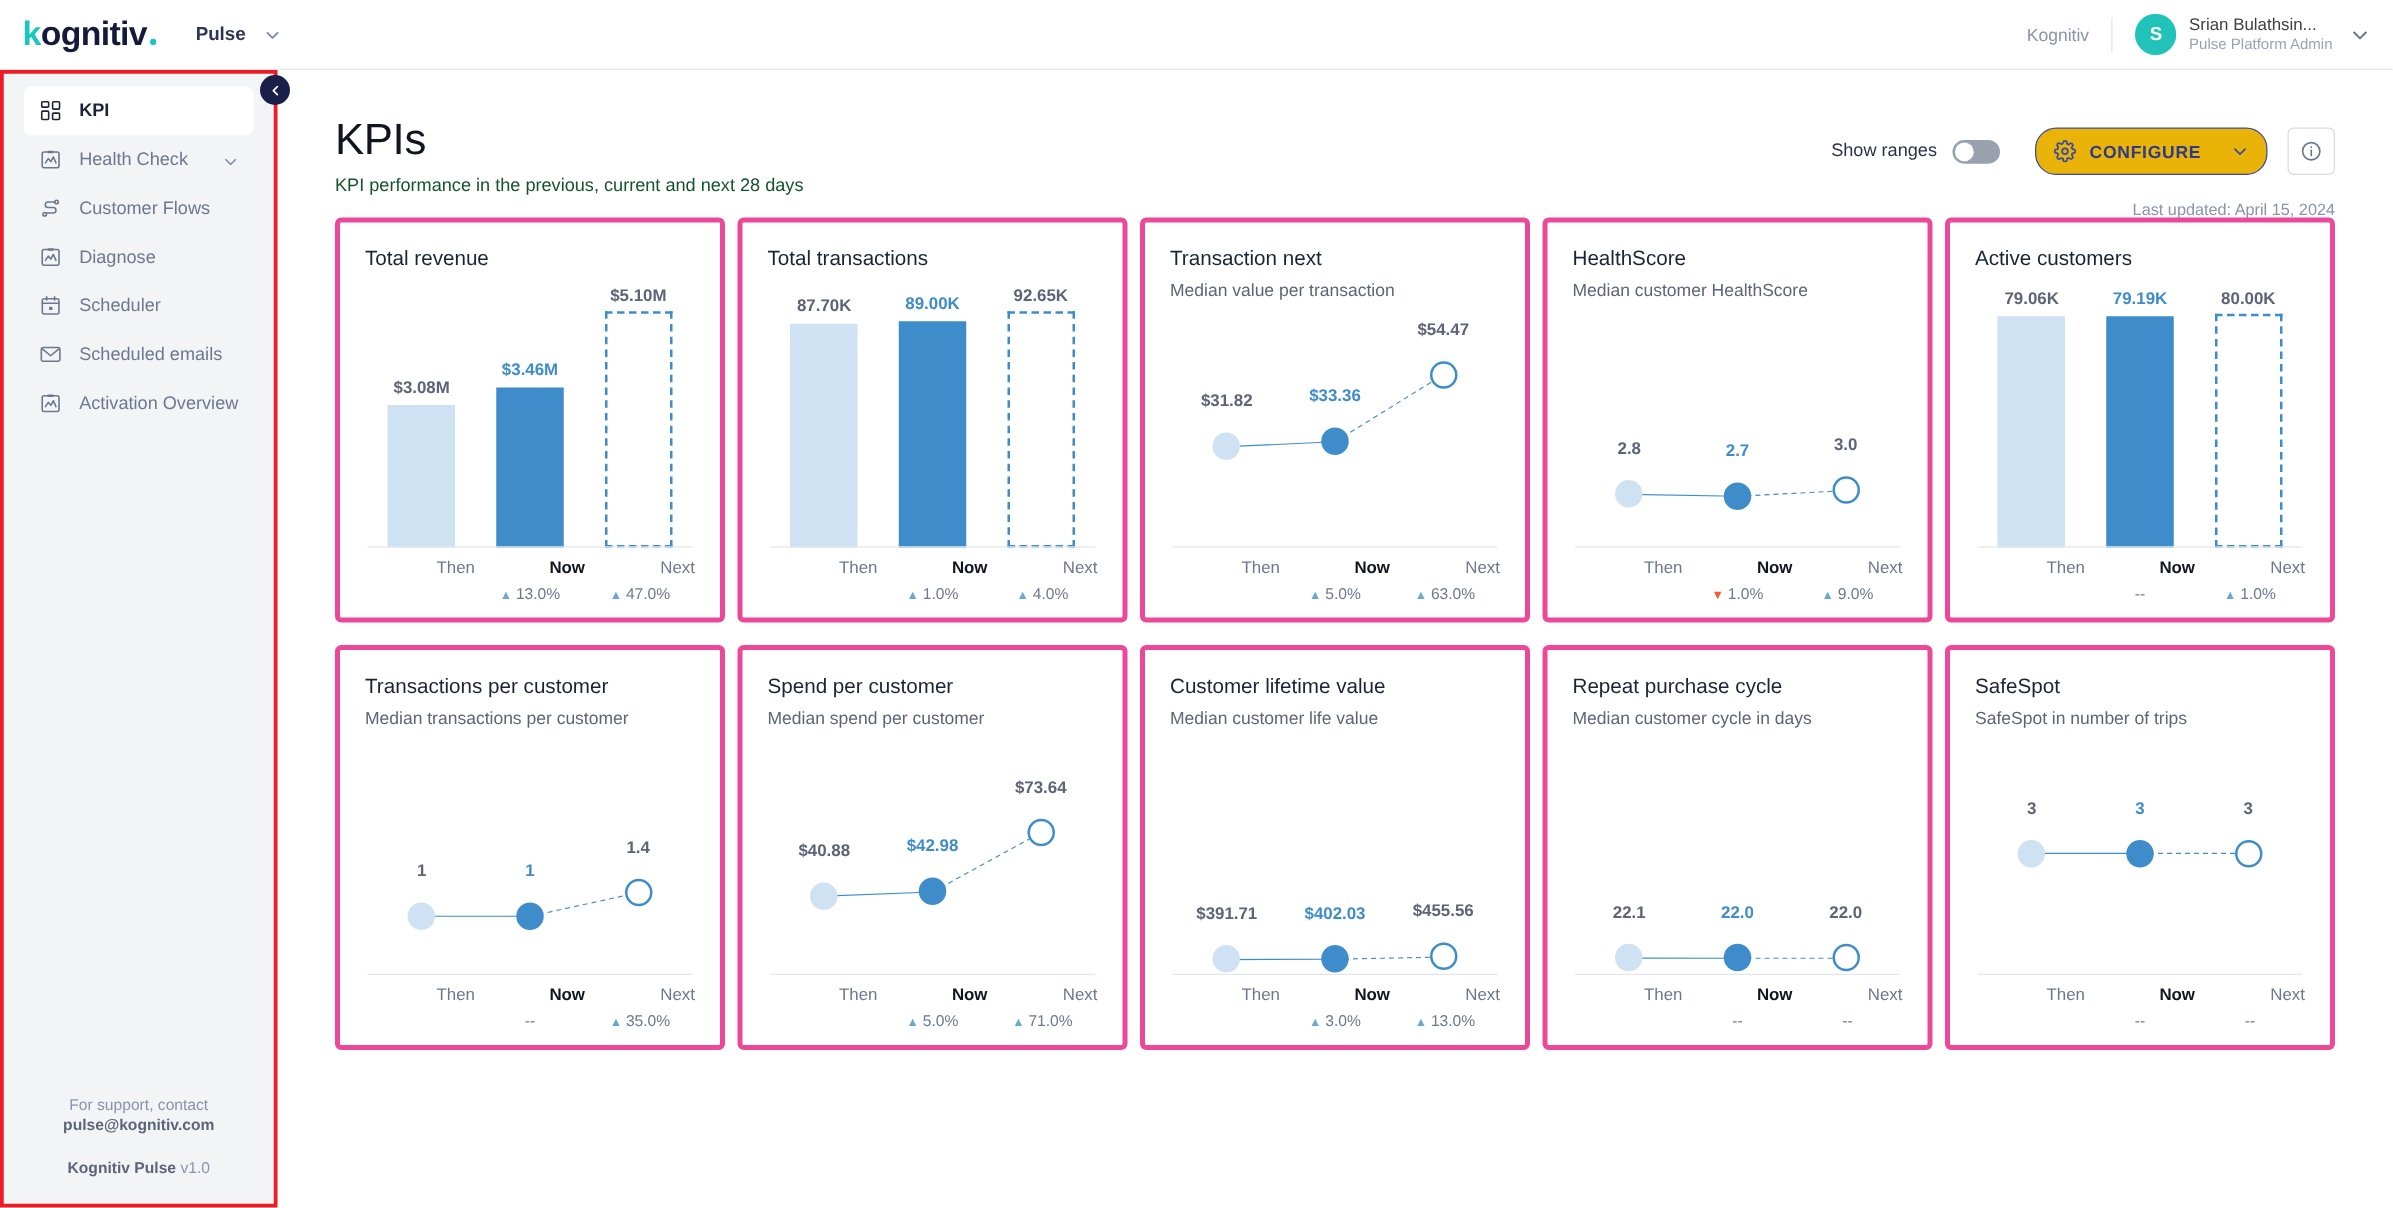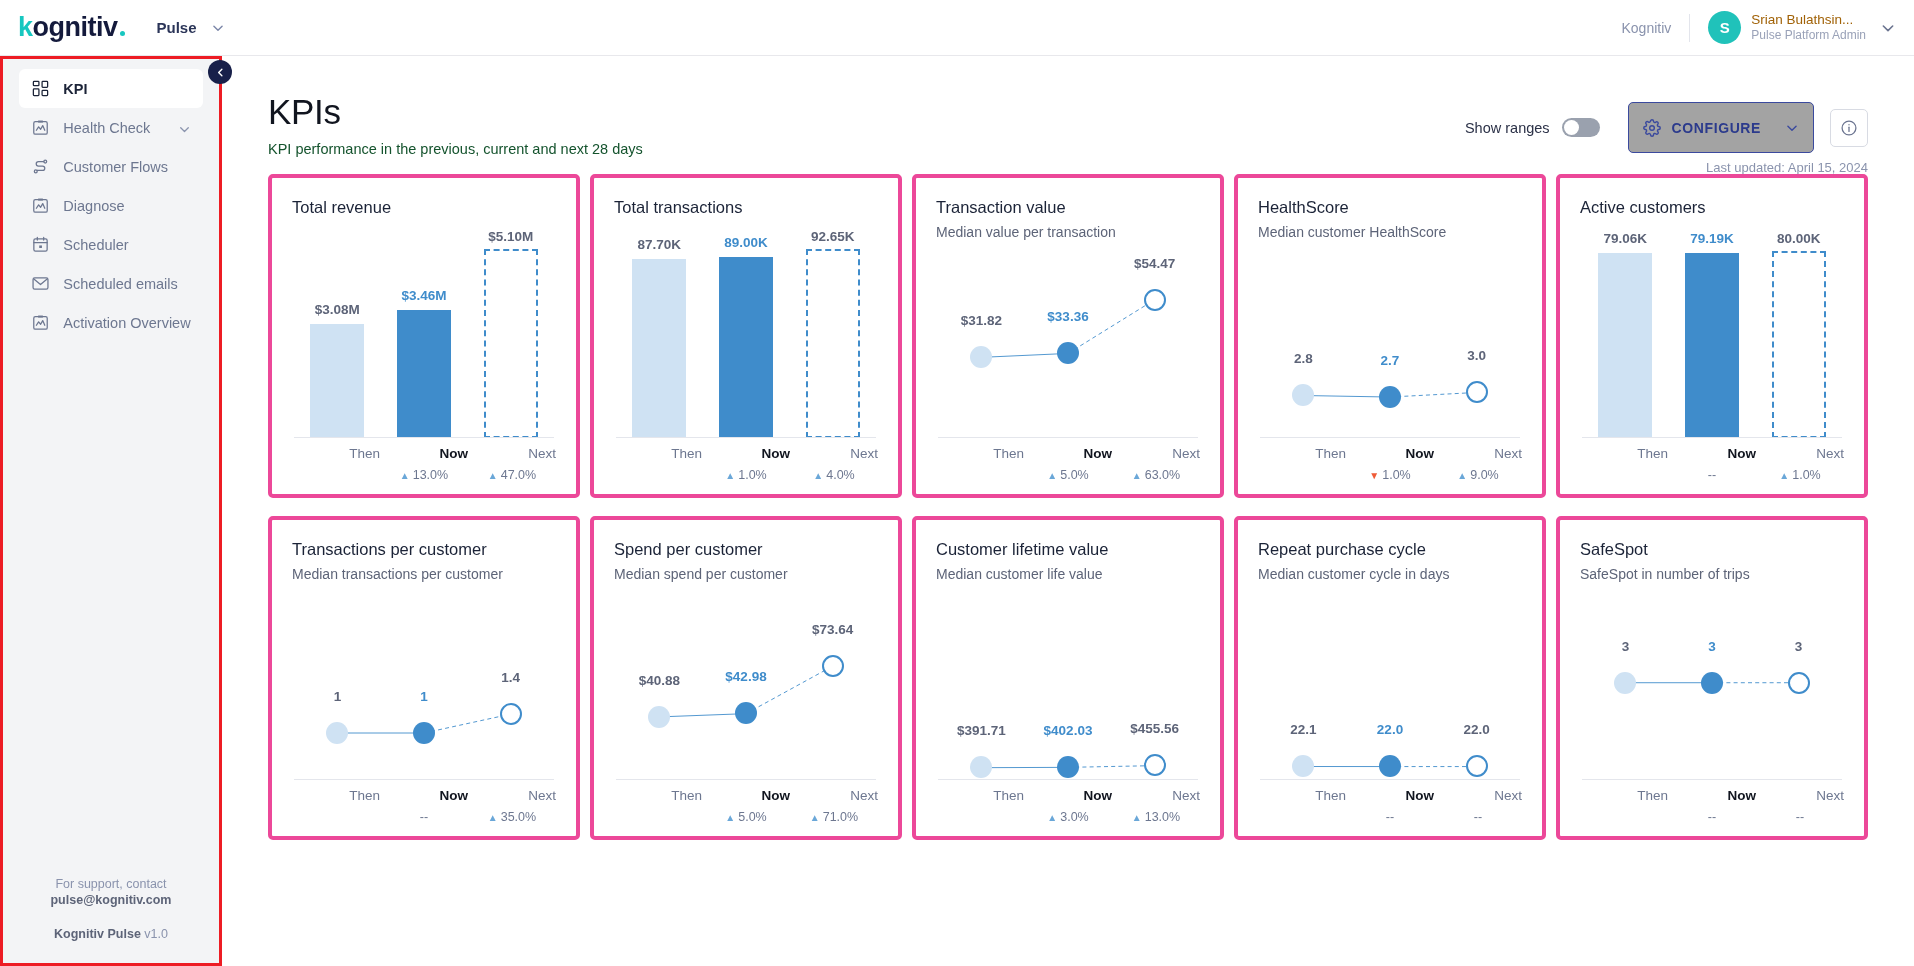--- a/index.html
+++ b/index.html
@@ -53,21 +53,21 @@
     display: flex; align-items: center;
     margin-left: 18px; margin-right: 18px;
   }
   .avatar {
     width: 33px; height: 33px; border-radius: 50%;
     background: #20c2ba; color: #ffffff;
     display: flex; align-items: center; justify-content: center;
     font-size: 15px; font-weight: 600;
   }
   .user-text { margin-left: 10px; line-height: 1.25; }
-  .user-name { font-size: 13.5px; color: #a16207; }
+  .user-name { font-size: 13.5px; color: #404040; }
   .user-role { font-size: 12px; color: #9aa2b8; }
   .user-caret { margin-left: 14px; color: #6b7490; width: 16px; height: 16px; }
 
   
   .sidebar {
     position: absolute; top: 56px; left: 0;
     width: 222px; height: 910px;
     background: #f3f4f6;
     border: 3px solid #ed1c24;
     display: flex; flex-direction: column;
@@ -158,23 +158,23 @@
     border-radius: 10px; background: #9aa1ae;
     position: relative; cursor: pointer;
     margin-right: 28px;
   }
   .toggle .knob {
     position: absolute; left: 2px; top: 2px;
     width: 15px; height: 15px; border-radius: 50%;
     background: #ffffff;
   }
   .configure-btn {
-    height: 51px; min-width: 175px;
+    height: 38px; min-width: 175px;
     border: 1.6px solid #3b4a9e;
-    border-radius: 5px; background: #a3a3a3;
+    border-radius: 17px; background: #eab308;
     display: flex; align-items: center;
     padding: 0 14px; cursor: pointer;
   }
   .configure-btn .gear { width: 18px; height: 18px; color: #3b4a9e; }
   .configure-label {
     font-size: 14px; font-weight: 700; letter-spacing: 0.6px;
     color: #2b3a8c; margin: 0 24px 0 11px;
   }
   .configure-btn .caret { width: 14px; height: 14px; color: #3b4a9e; margin-left: auto; }
   .info-btn {
@@ -489,21 +489,21 @@
             <div class="foot-cell">Next</div>
           </div>
           <div class="delta-row">
             <div class="delta-cell"></div>
             <div class="delta-cell"><span class="tri up">▲</span>1.0%</div>
             <div class="delta-cell"><span class="tri up">▲</span>4.0%</div>
           </div>
         </div>
       </div>
       <div class="card">
-        <div class="card-title">Transaction value</div>
+        <div class="card-title">Transaction next</div>
         <div class="card-sub">Median value per transaction</div>
         <div class="chart-area">
           <div class="dotchart">
             <svg preserveAspectRatio="none" viewBox="0 0 100 100">
               <line x1="16.7" y1="59.205128205128204" x2="50" y2="57.230769230769226" stroke="#3f8ccb" stroke-width="0.9" vector-effect="non-scaling-stroke"></line>
               <line x1="50" y1="57.230769230769226" x2="83.3" y2="30.166666666666657" stroke="#3f8ccb" stroke-width="0.9" stroke-dasharray="4,3.2" vector-effect="non-scaling-stroke"></line>
             </svg>
             <div style="position:absolute;left:16.7%;bottom:40.794871794871796%;transform:translate(-50%,50%);width:22px;height:22px;border-radius:50%;background:#cfe2f3;"></div>
             <div style="position:absolute;left:50%;bottom:42.769230769230774%;transform:translate(-50%,50%);width:22px;height:22px;border-radius:50%;background:#3f8ccb;"></div>
             <div style="position:absolute;left:83.3%;bottom:69.83333333333334%;transform:translate(-50%,50%);width:22px;height:22px;border-radius:50%;background:#fff;border:2px solid #3f8ccb;box-sizing:border-box;"></div>

